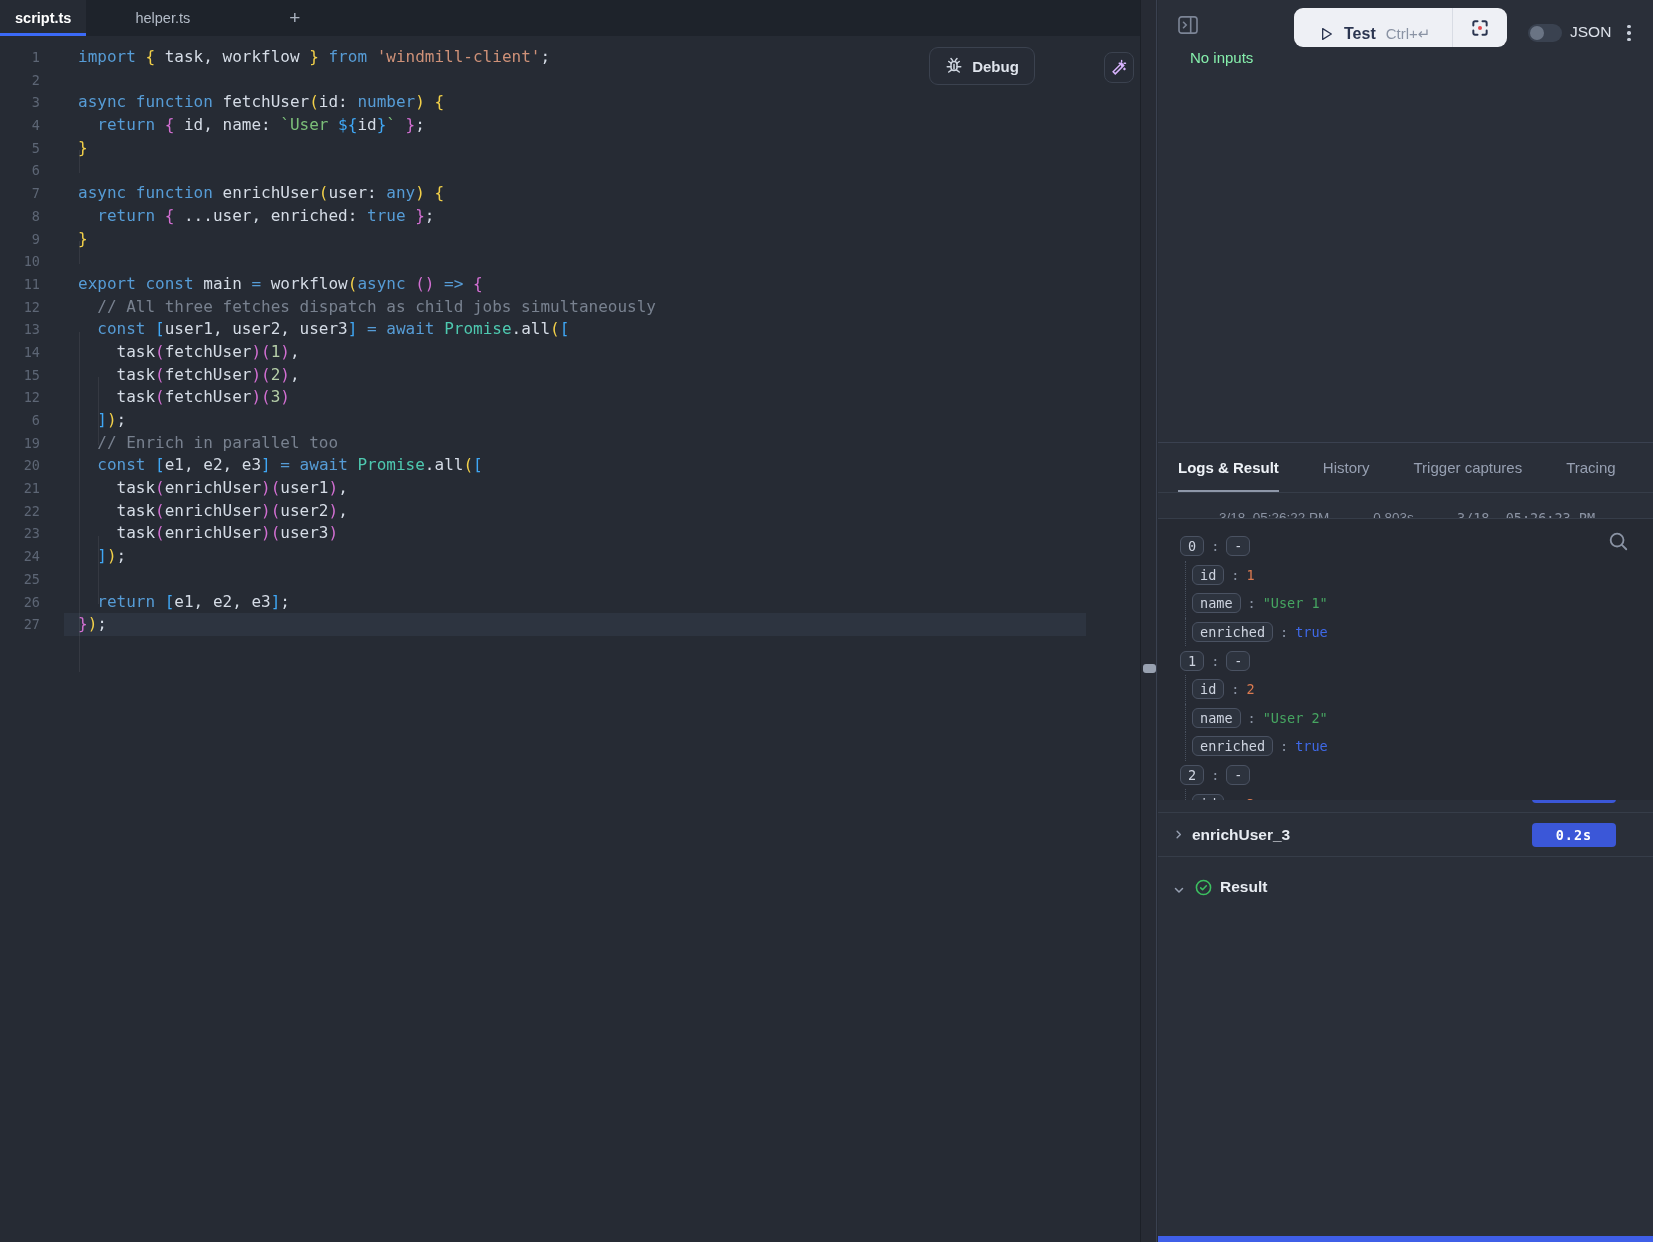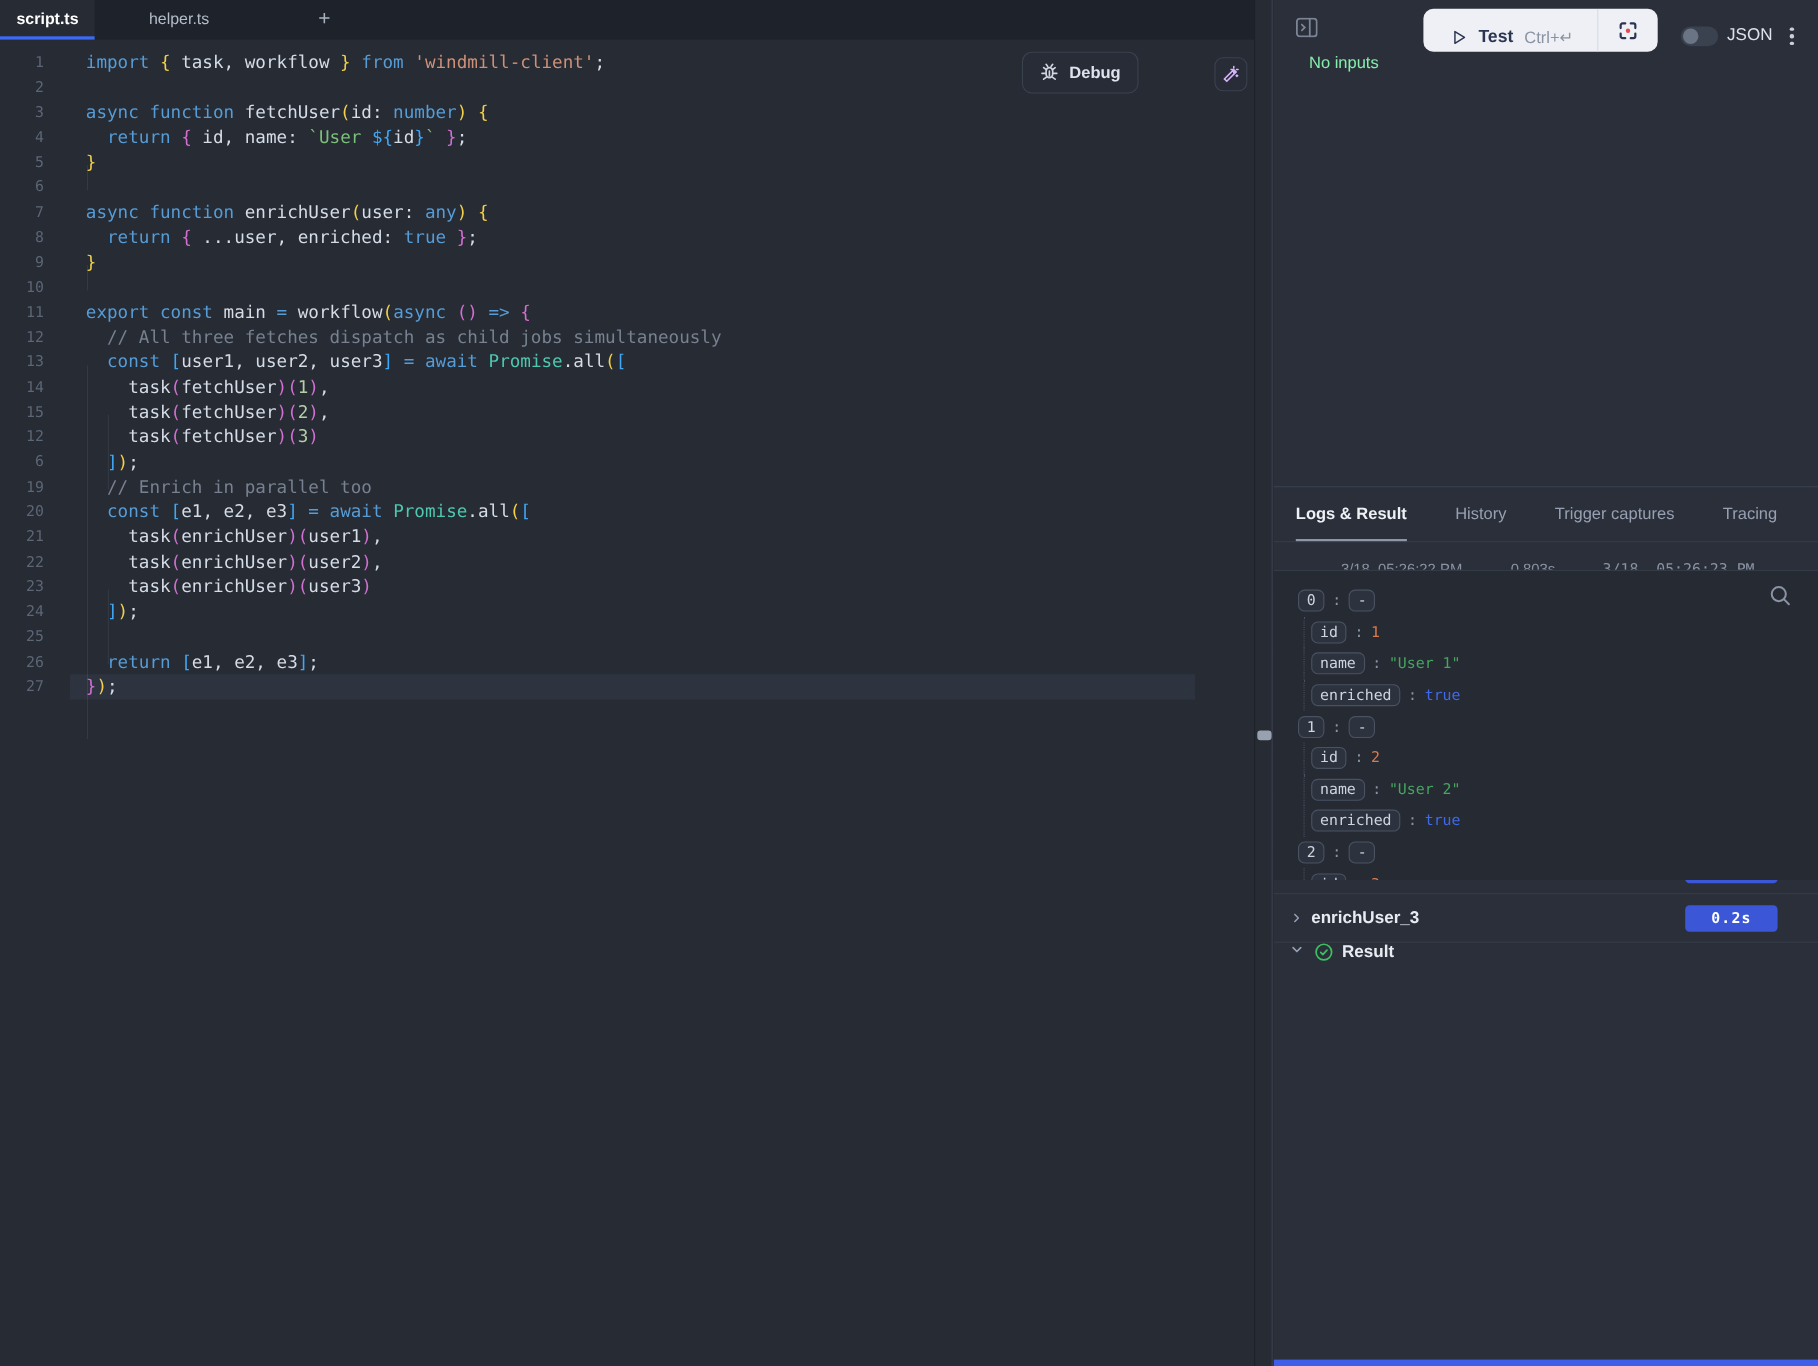--- a/index.html
+++ b/index.html
@@ -77,21 +77,21 @@
   .legend-swatch { width:20px; height:20px; border-radius:3px; display:inline-block; }
   #legend-exec-label { margin-left:10px; }
 
   .task-row { height:44px; border-top:1px solid #363d49; position:relative; display:flex; align-items:center;
               padding-left:15px; cursor:pointer; }
   .task-label { margin-left:8px; font-size:15.5px; font-weight:bold; color:#e8ecf2; }
   .task-badge { position:absolute; top:50%; transform:translateY(-50%); height:24px; border-radius:4px;
                 display:flex; align-items:center; justify-content:center; color:#fff;
                 font-family:"DejaVu Sans Mono",monospace; font-size:13.5px; font-weight:bold; letter-spacing:1px; }
 
-  #result-header { height:40px; border-top:1px solid #363d49; display:flex; align-items:flex-start; padding-left:15px; cursor:pointer; }
+  #result-header { height:40px; border-top:1px solid #363d49; display:flex; align-items:flex-end; padding-left:15px; cursor:pointer; }
   #result-title { margin-left:8px; font-size:15.5px; font-weight:bold; color:#e8ecf2; }
   #result-check { margin-left:10px; display:flex; }
 
   #result-body { position:absolute; left:0; top:518px; width:495px; height:282px; background:#262a33;
                  border-top:1px solid #363d49; overflow:hidden; }
   #json-rows { padding-top:13px; }
   .jrow { height:28.6px; display:flex; align-items:center; position:relative;
           font-family:"DejaVu Sans Mono",monospace; font-size:13.5px; }
   .jrow.i0 { padding-left:22px; }
   .jrow.i1 { padding-left:34px; }

